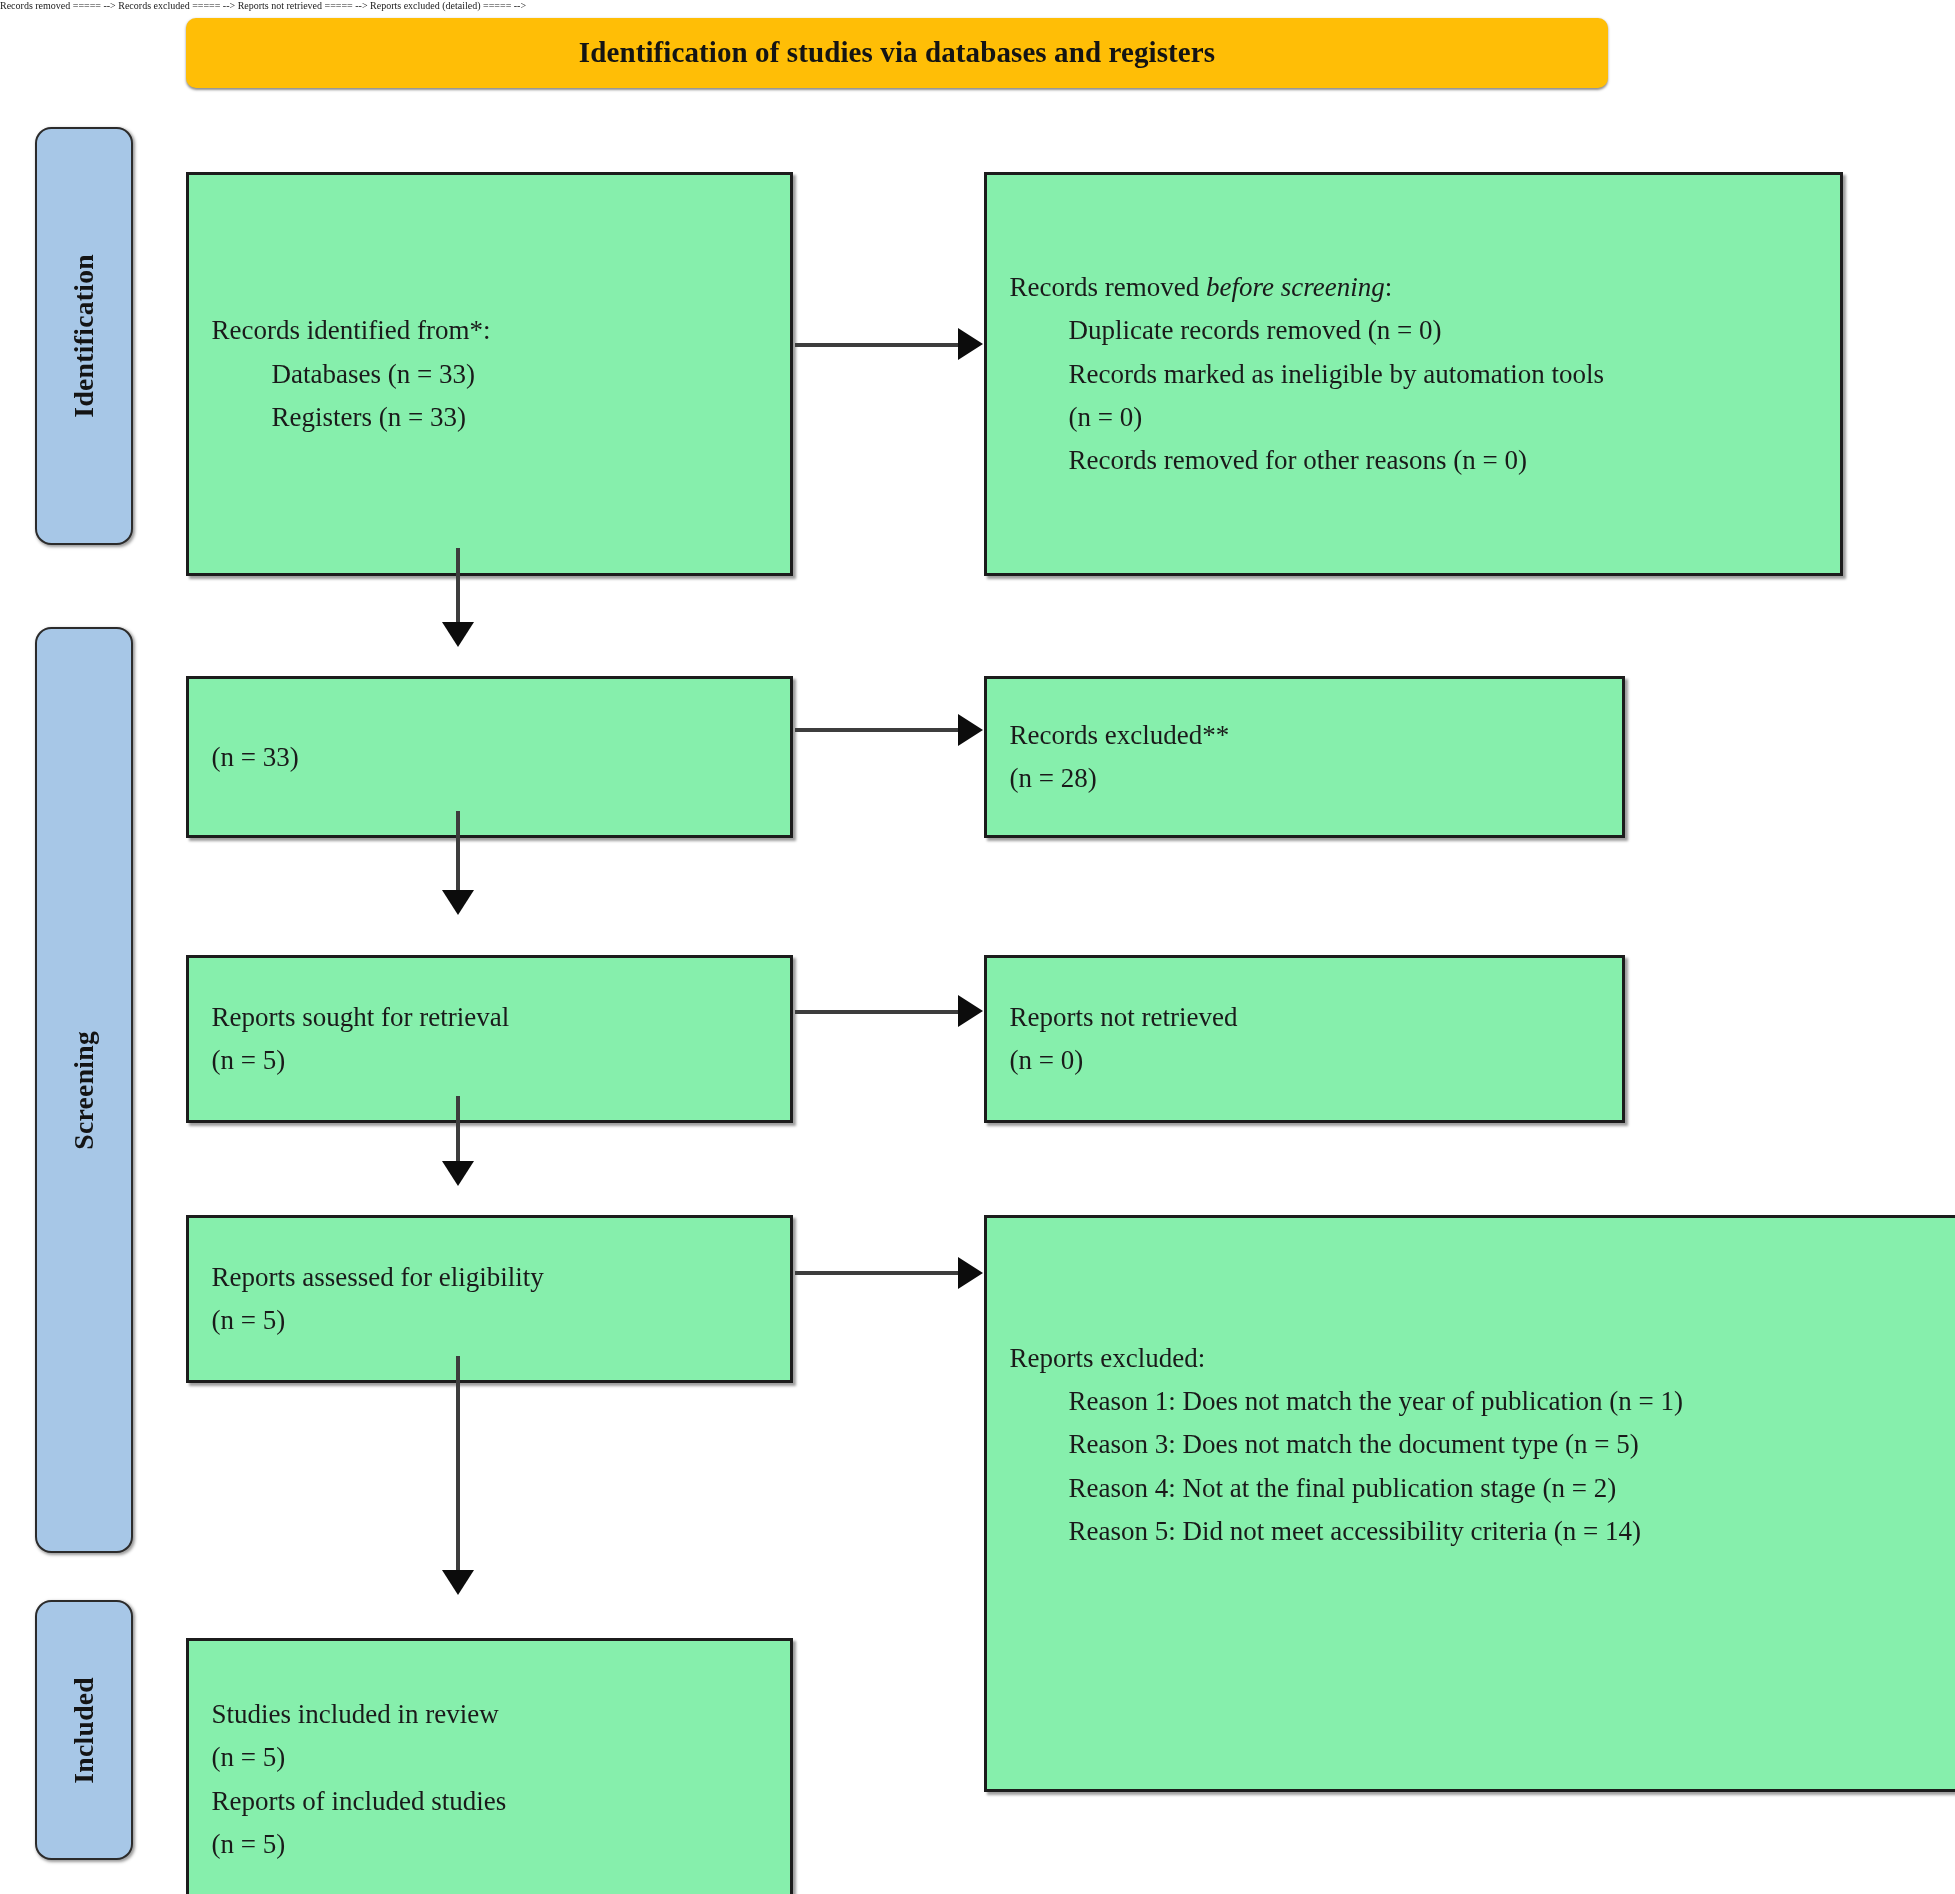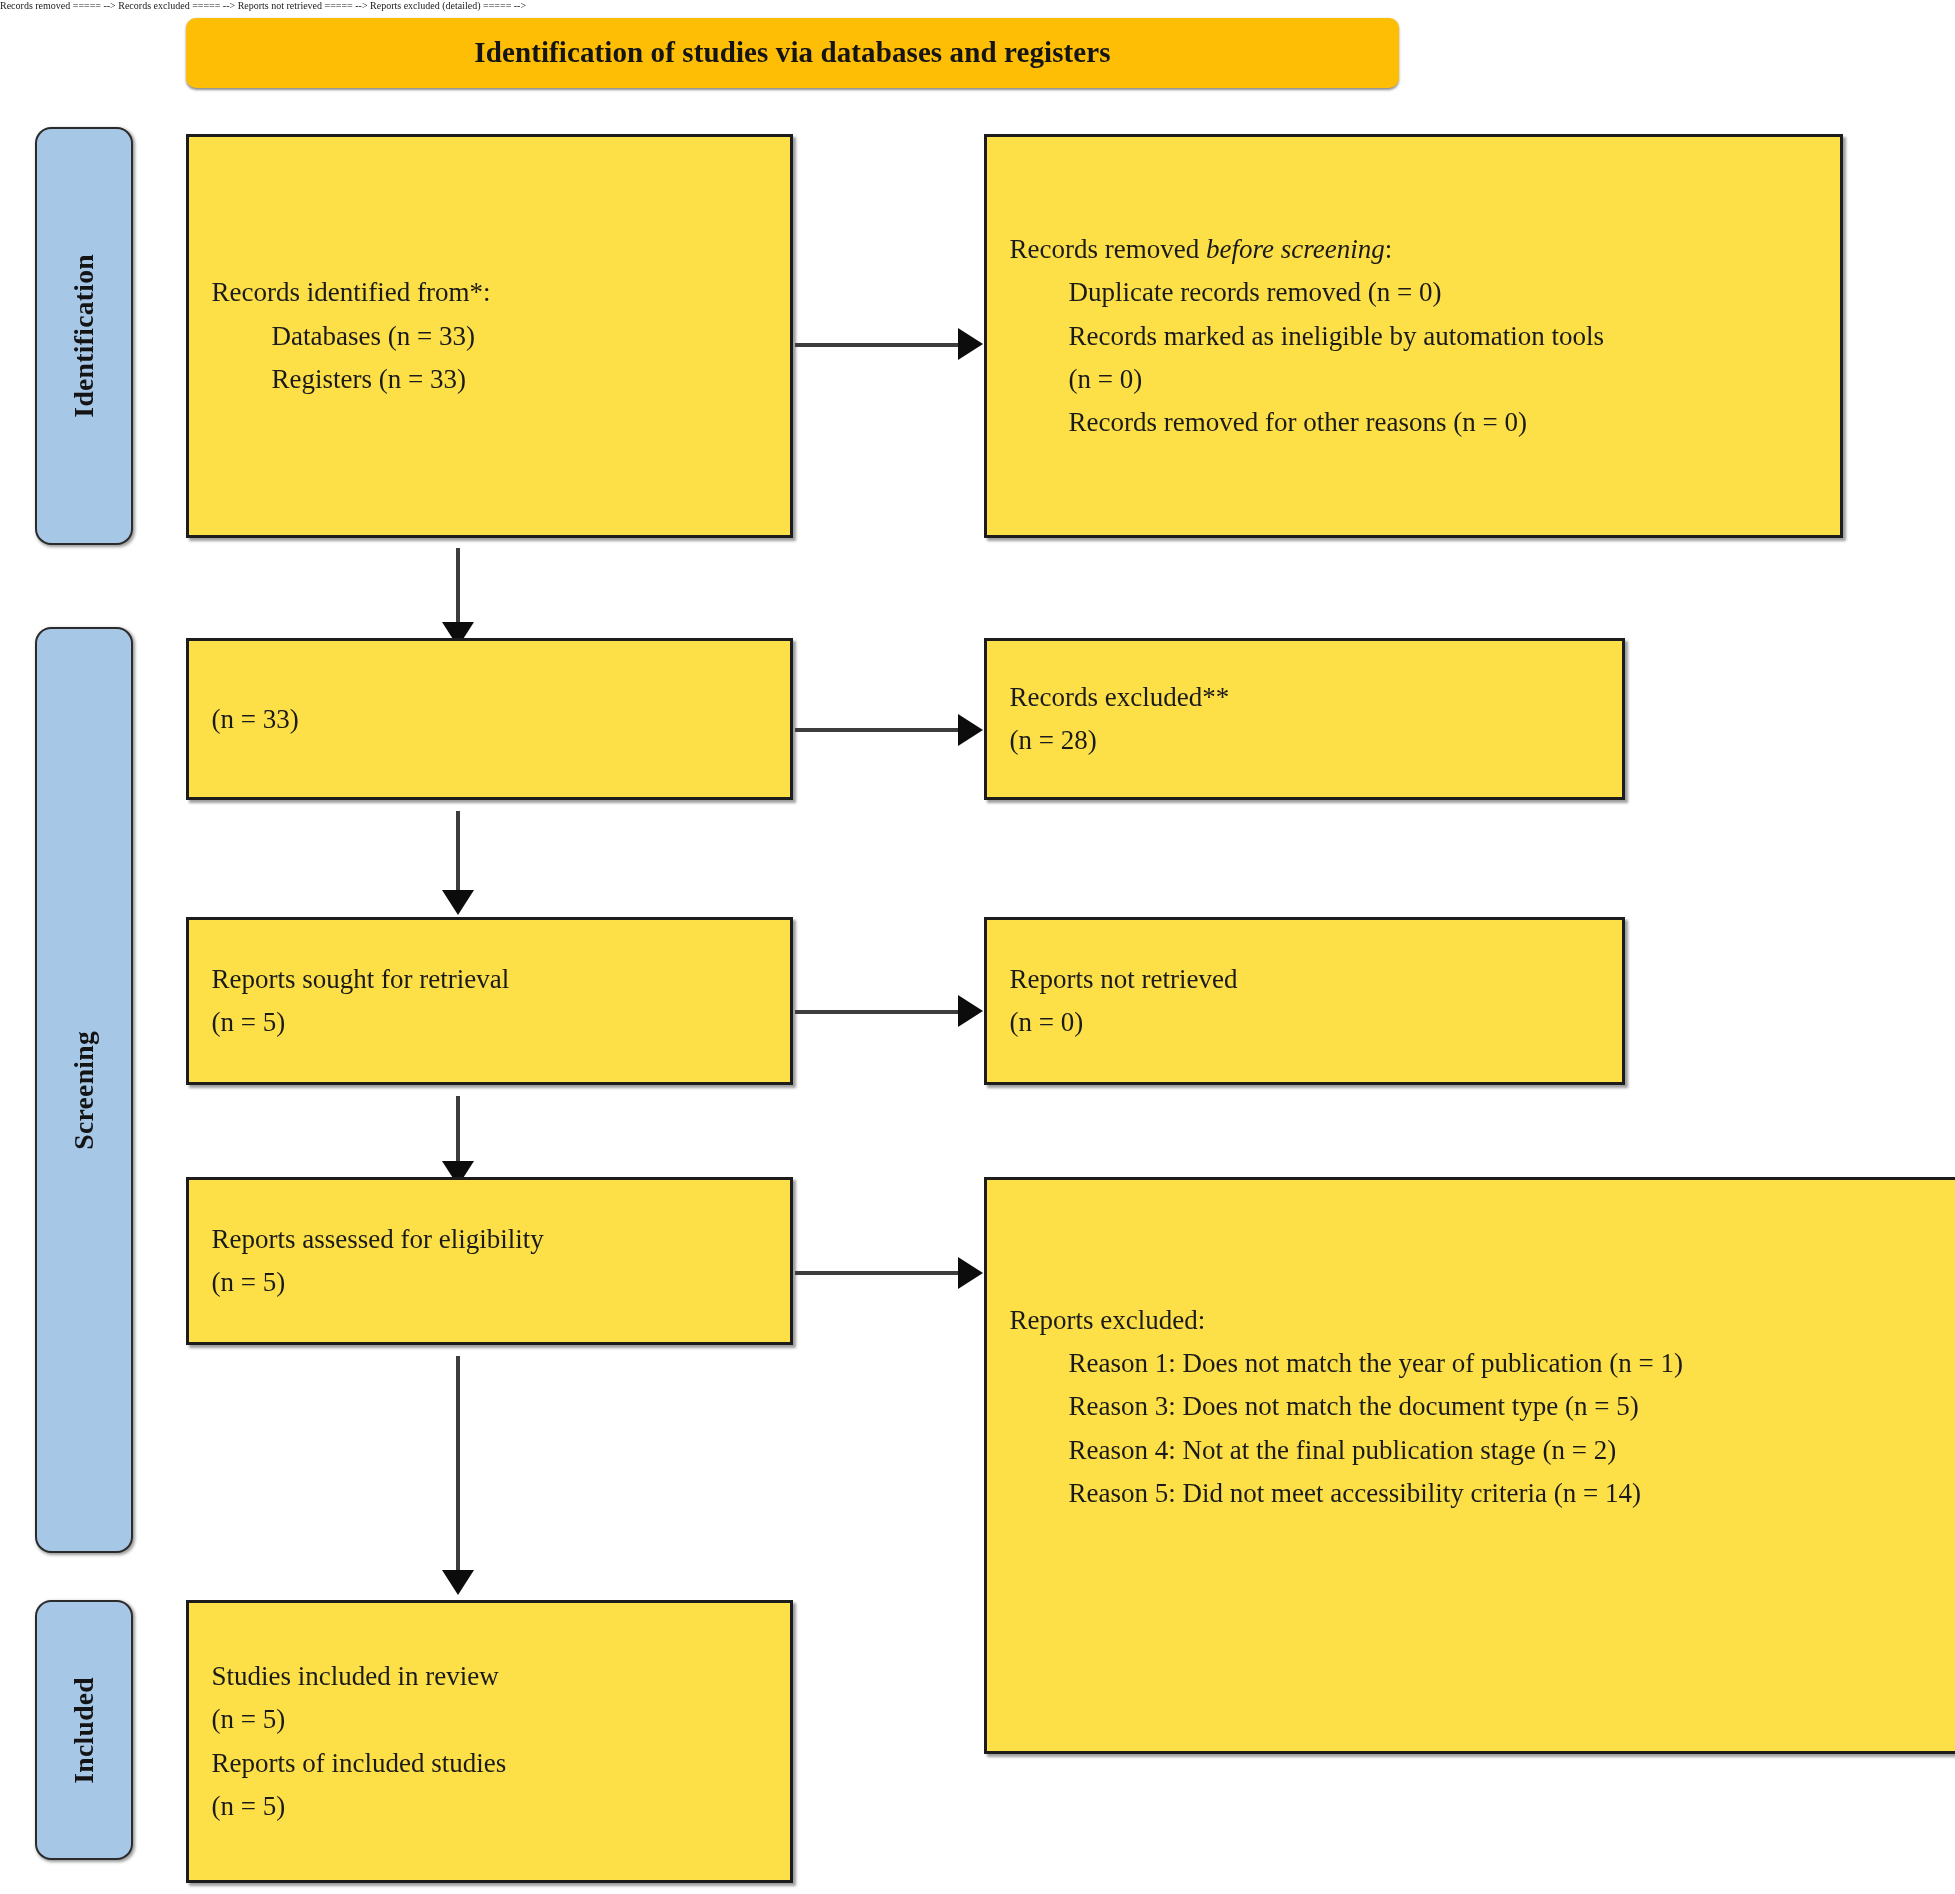--- a/index.html
+++ b/index.html
@@ -15,21 +15,21 @@
     font-family: "Liberation Serif", "DejaVu Serif", serif;
     color: #1a1a1a;
     overflow: hidden;
   }
 
   
   .banner {
     position: absolute;
     left: 186px;
     top: 17.6px;
-    width: 1213px;
+    width: 1422px;
     height: 70px;
     background: #FFBE06;
     border-radius: 10px;
     box-shadow: 0 1.9px 2.5px rgba(0,0,0,0.45);
     display: flex;
     align-items: center;
     justify-content: center;
   }
   .banner-text {
     font-weight: bold;
@@ -61,28 +61,29 @@
     white-space: nowrap;
     letter-spacing: 0.3px;
   }
   #stage-identification { top: 127px;  height: 414px; }
   #stage-screening      { top: 627px; height: 922px; }
   #stage-included       { top: 1600px; height: 256px; }
 
   
   .box {
     position: absolute;
-    background: #fde047;
+    background: #86efac;
     border: 3.1px solid #1c1c1c;
     box-shadow: 2.5px 2.5px 2.5px rgba(0,0,0,0.38);
     box-sizing: border-box;
     padding: 0 22.6px;
     display: flex;
     flex-direction: column;
     justify-content: center;
+    margin-top: 38px;
   }
   .box p {
     margin: 0;
     font-size: 27px;
     line-height: 1.0;
     padding: 8.1px 0;
     white-space: nowrap;
   }
   .box p.indent { padding-left: 60px; }
   .box p.indent-sm { padding-left: 59px; }

